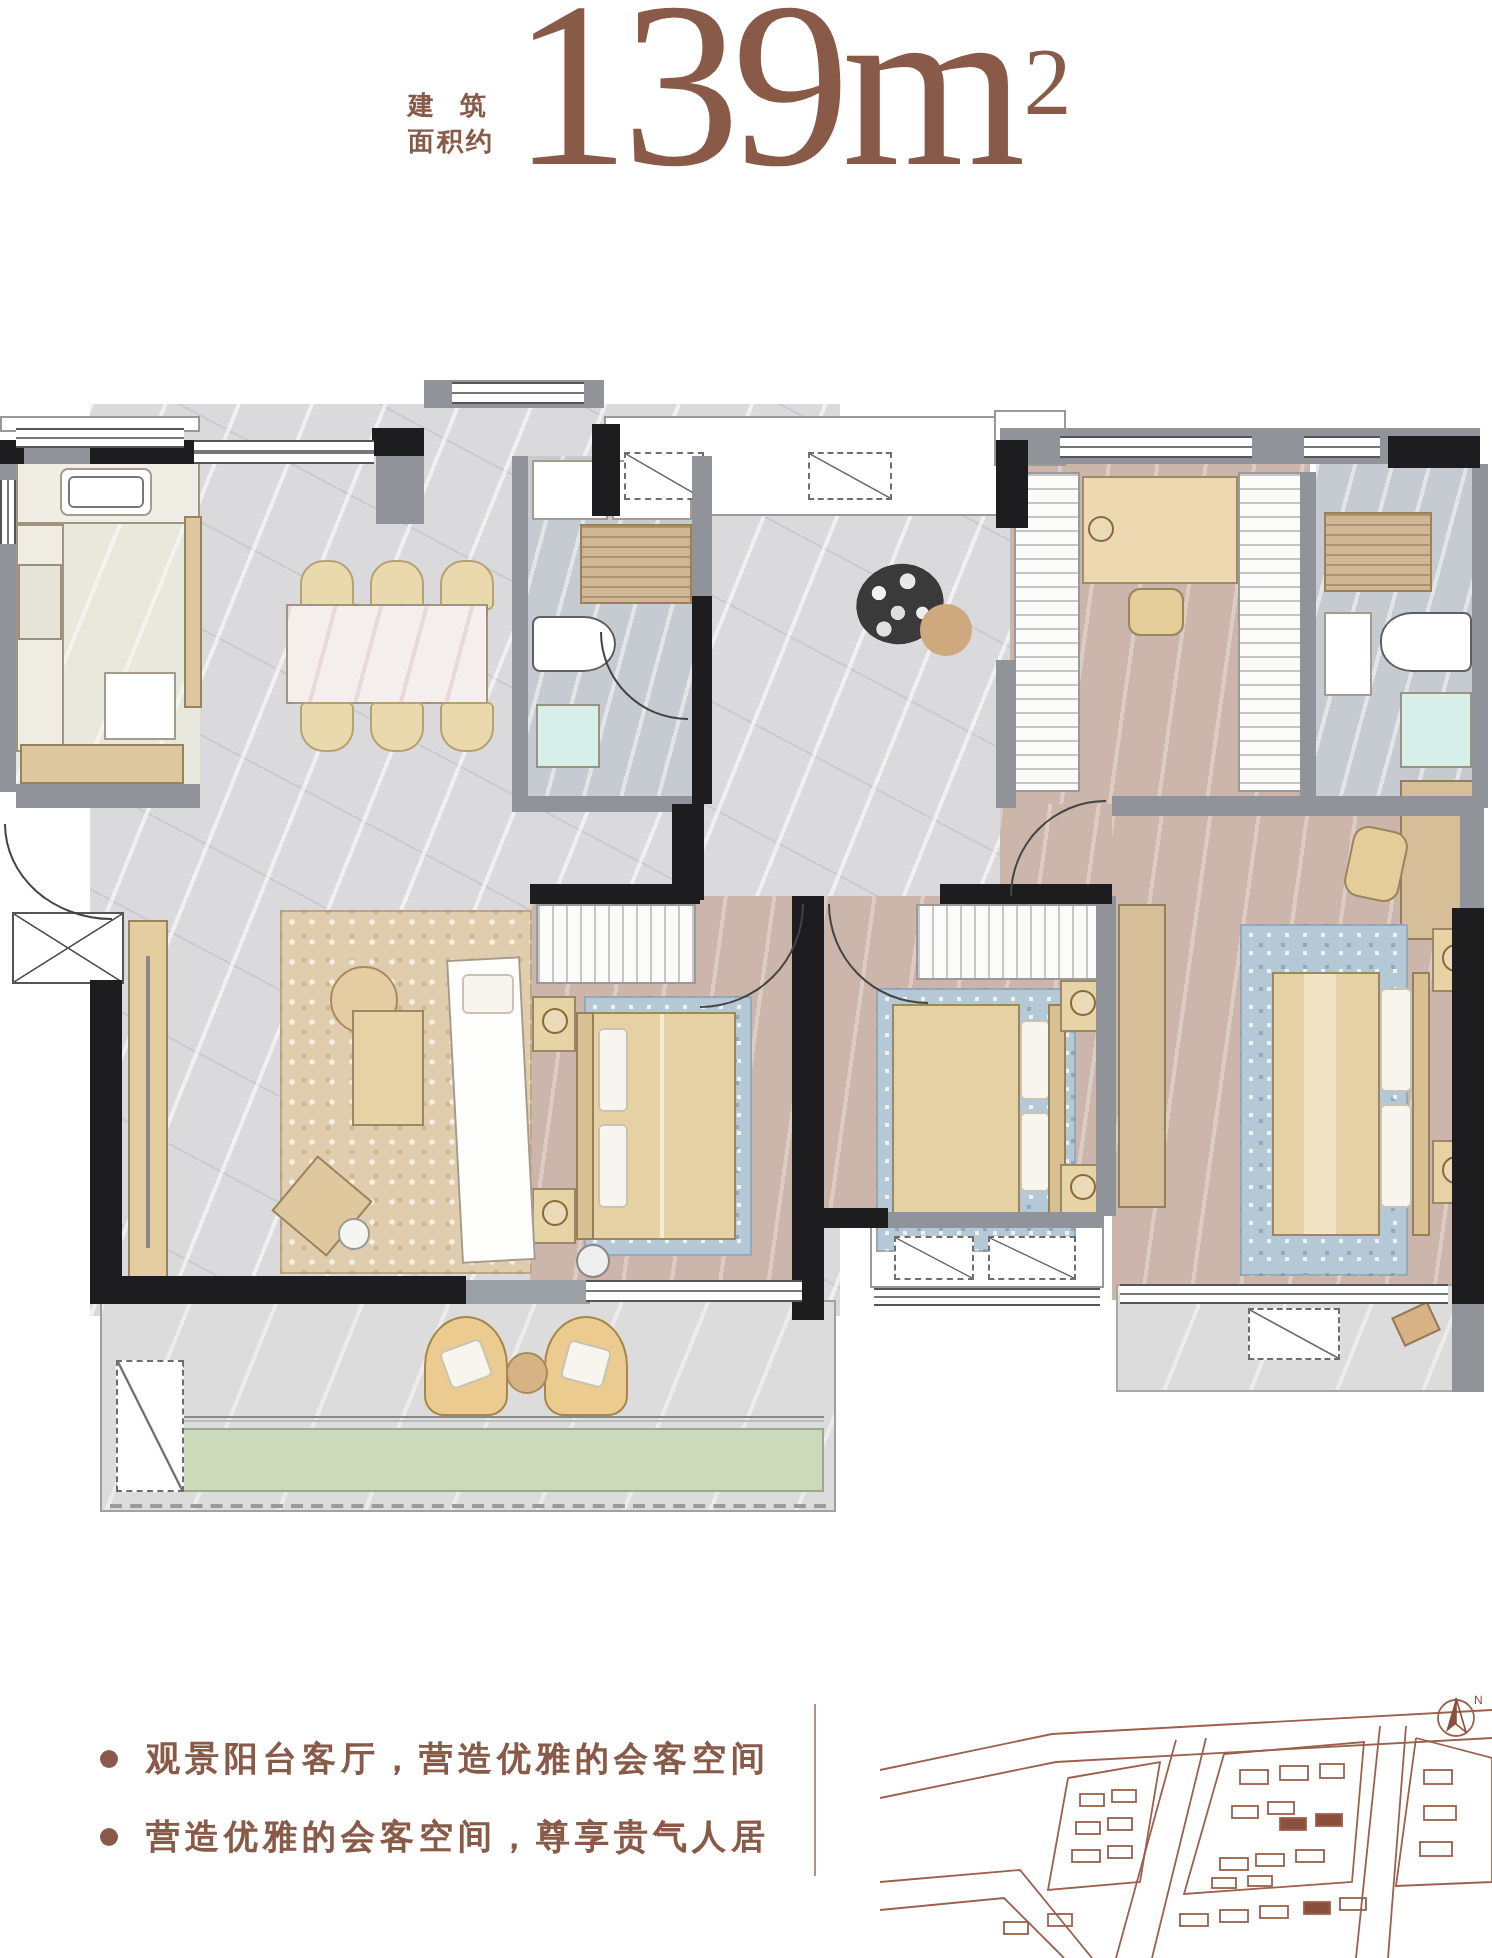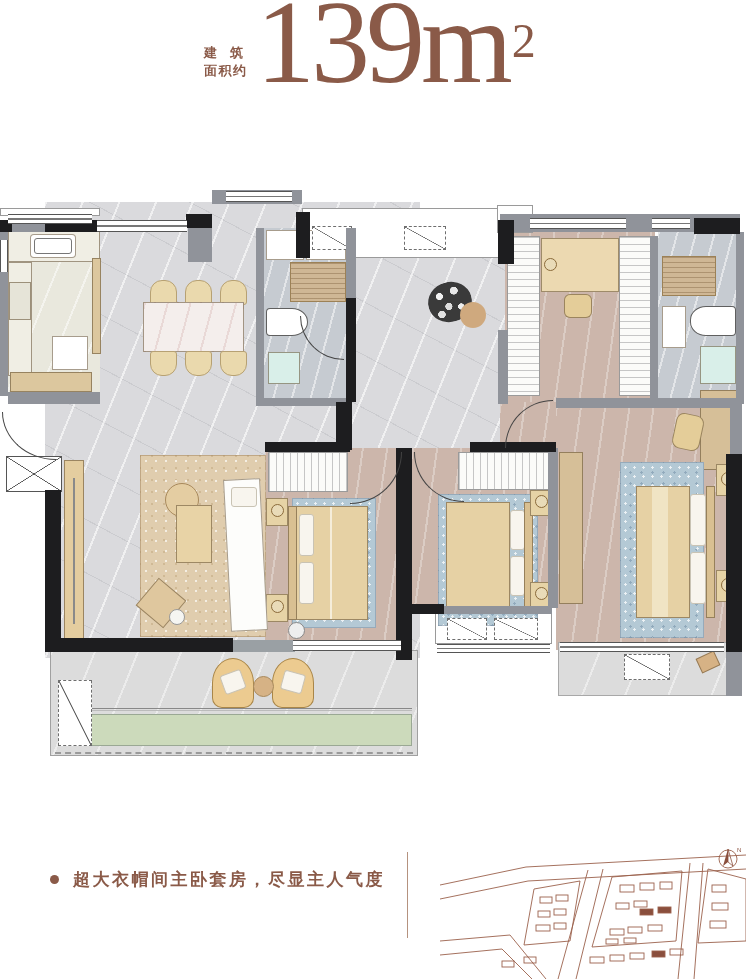--- a/index.html
+++ b/index.html
@@ -210,21 +210,25 @@
     <div class="abs arc" style="left: 2px; top: 412px; width: 54px; height: 48px; border-left: 1.2px solid rgb(68, 68, 68); border-bottom: 1.2px solid rgb(68, 68, 68); border-bottom-left-radius: 100%;"></div>
     <div class="abs arc" style="left: 300px; top: 316px; width: 44px; height: 44px; border-left: 1.2px solid rgb(68, 68, 68); border-bottom: 1.2px solid rgb(68, 68, 68); border-bottom-left-radius: 100%;"></div>
     <div class="abs arc" style="left: 350px; top: 452px; width: 52px; height: 52px; border-right: 1.2px solid rgb(68, 68, 68); border-bottom: 1.2px solid rgb(68, 68, 68); border-bottom-right-radius: 100%;"></div>
     <div class="abs arc" style="left: 414px; top: 452px; width: 50px; height: 50px; border-left: 1.2px solid rgb(68, 68, 68); border-bottom: 1.2px solid rgb(68, 68, 68); border-bottom-left-radius: 100%;"></div>
     <div class="abs arc" style="left: 505px; top: 400px; width: 48px; height: 48px; border-left: 1.2px solid rgb(68, 68, 68); border-top: 1.2px solid rgb(68, 68, 68); border-top-left-radius: 100%;"></div>
   </div>
 
 <div class="features">
   <div class="feature-row">
     <span class="dot"></span>
-    <span class="feature-text">超大衣帽间主卧套房，尽显主人气度</span>
+    <span class="feature-text">观景阳台客厅，营造优雅的会客空间</span>
+  </div>
+  <div class="feature-row">
+    <span class="dot"></span>
+    <span class="feature-text">营造优雅的会客空间，尊享贵气人居</span>
   </div>
 </div>
 <div class="divider"></div>
 
 <div class="siteplan">
   <svg width="306" height="134" viewBox="0 0 306 134">
     <g stroke="#9b614c" fill="none" stroke-width="0.9">
       <path d="M0 40 L86 22 L306 10"></path>
       <path d="M0 54 L88 36 L306 24"></path>
       <path d="M148 25 L118 134"></path>

